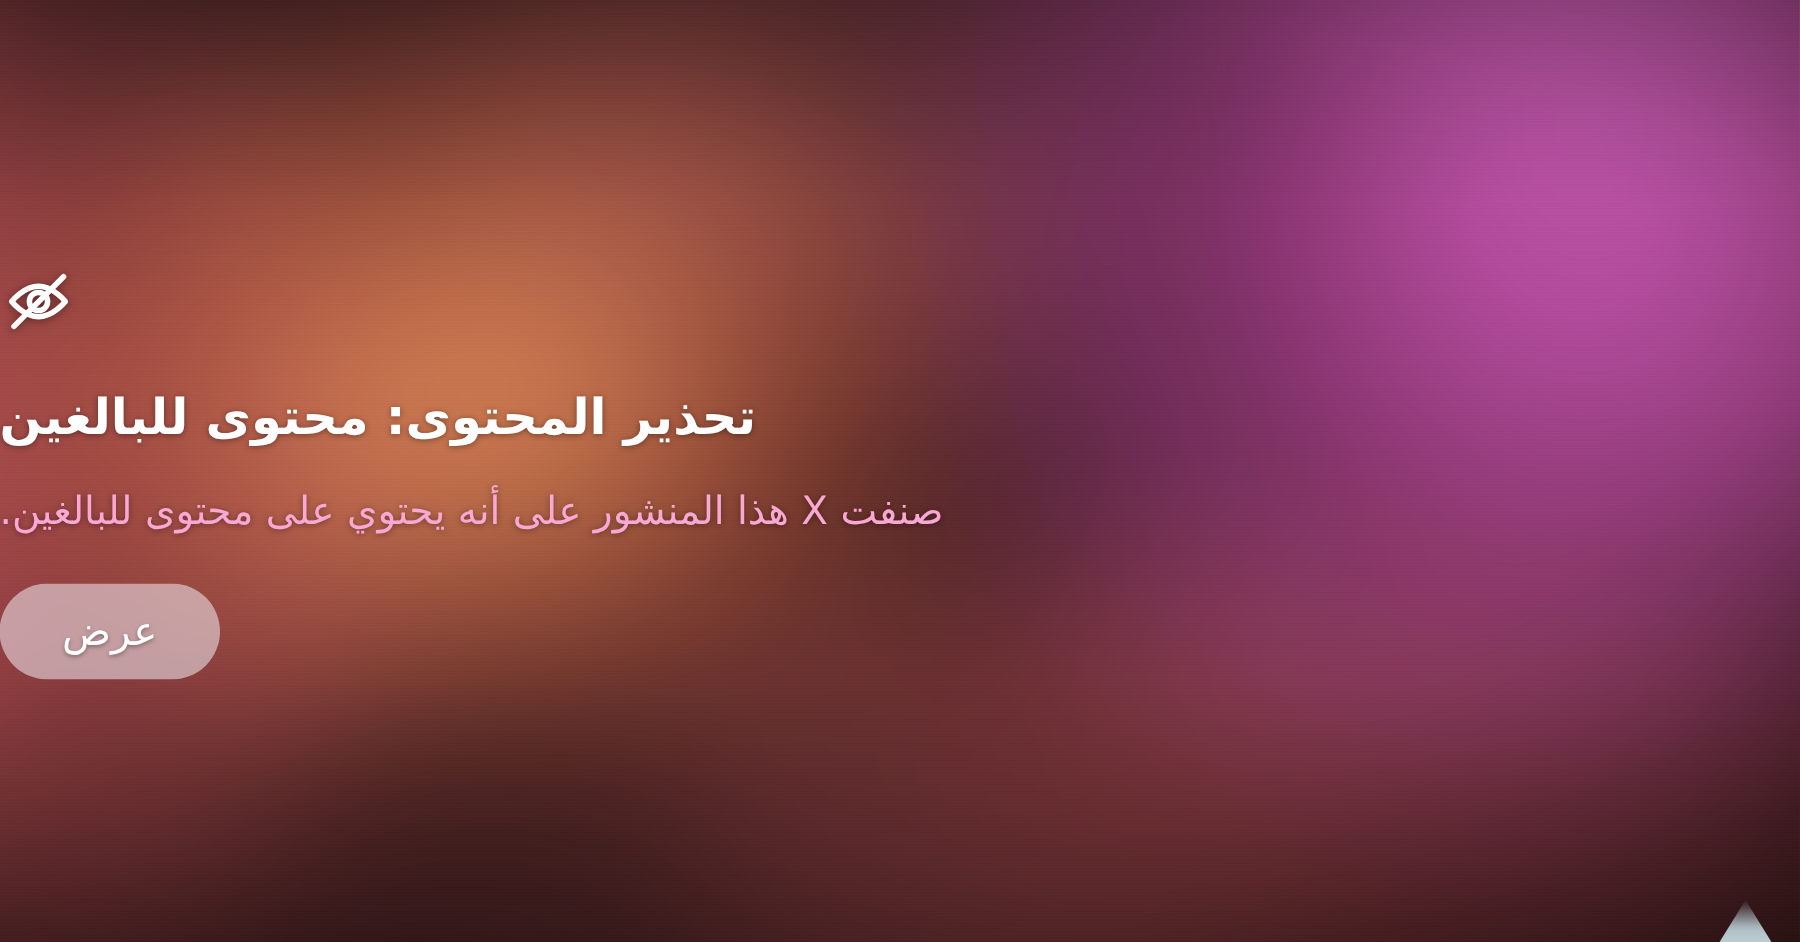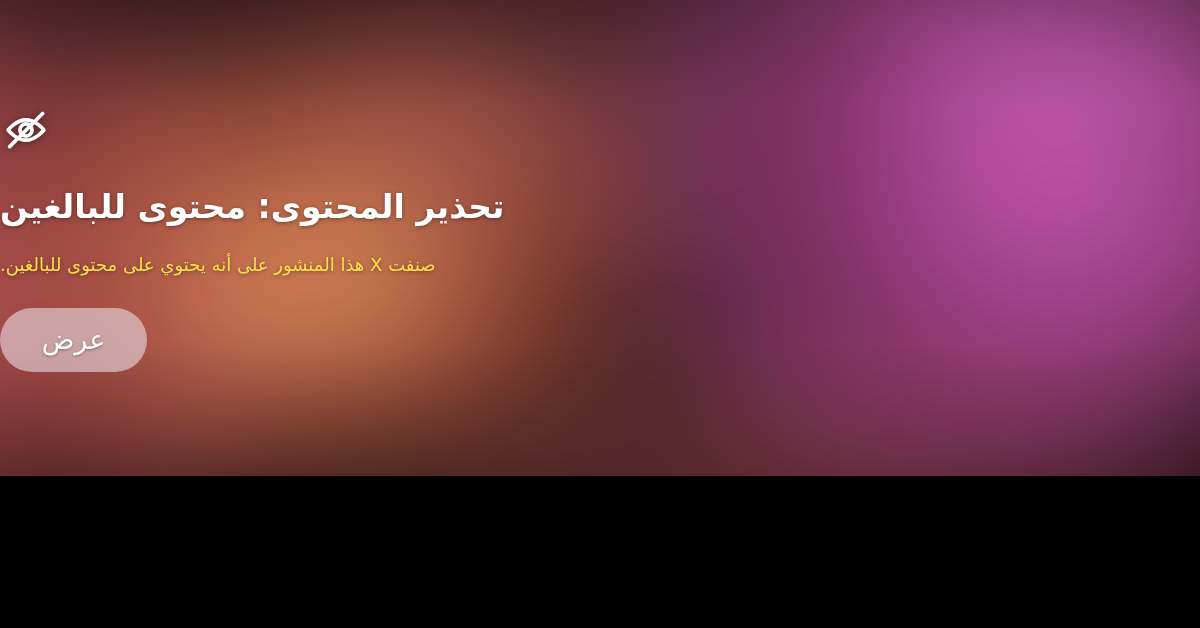--- a/index.html
+++ b/index.html
@@ -5,21 +5,21 @@
 <style>
   html, body {
     margin: 0;
     padding: 0;
     background: #000;
   }
 
   #stage {
     position: relative;
     width: 1200px;
-    height: 476px;
+    height: 628px;
     overflow: hidden;
     font-family: "DejaVu Sans", "Liberation Sans", sans-serif;
     background: #3a1c1c;
     isolation: isolate;
   }
 
   
   .bg-base {
     position: absolute;
     inset: -60px;
@@ -170,22 +170,22 @@
     font-size: 33px;
     font-weight: 700;
     line-height: 1.25;
     letter-spacing: .1px;
     text-shadow: 0 1px 4px rgba(0,0,0,0.40);
     white-space: nowrap;
   }
 
   .warn-body {
     margin: 0 0 30px 0;
-    color: #fde047;
-    font-size: 18px;
+    color: #f9a8d4;
+    font-size: 26px;
     font-weight: 400;
     line-height: 1.35;
     text-shadow: 0 1px 4px rgba(0,0,0,0.40);
     white-space: nowrap;
   }
 
   .warn-btn {
     appearance: none;
     border: 0;
     cursor: pointer;

